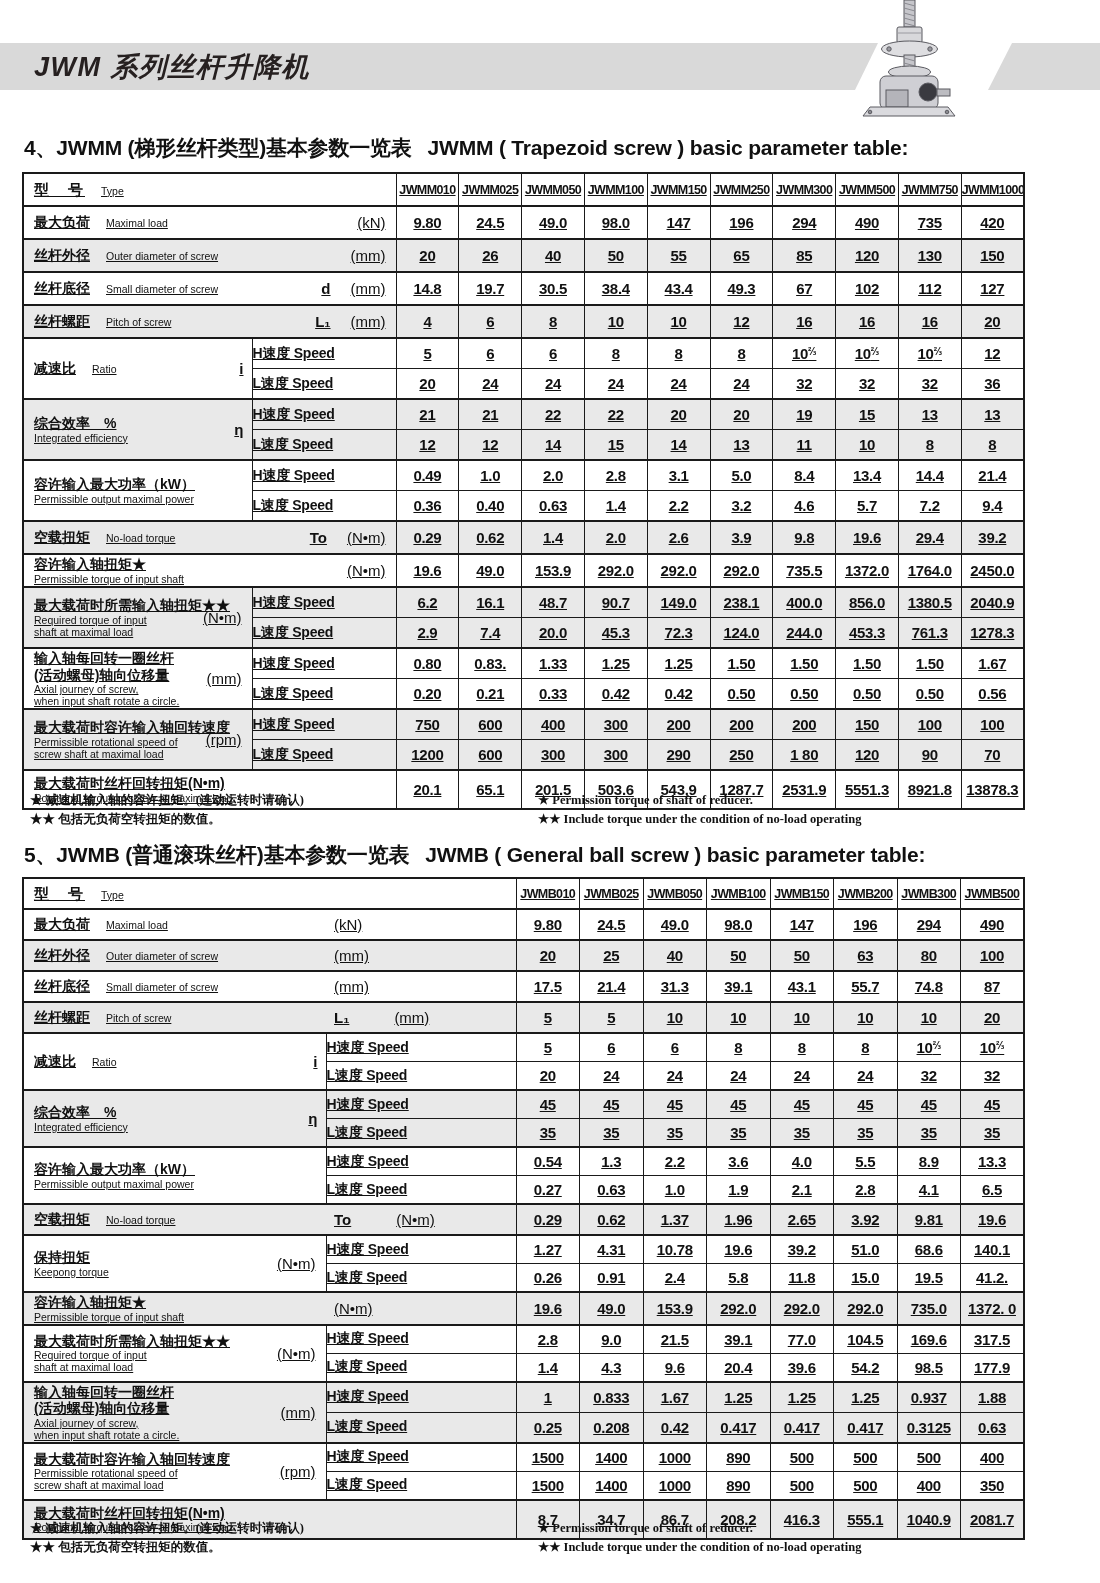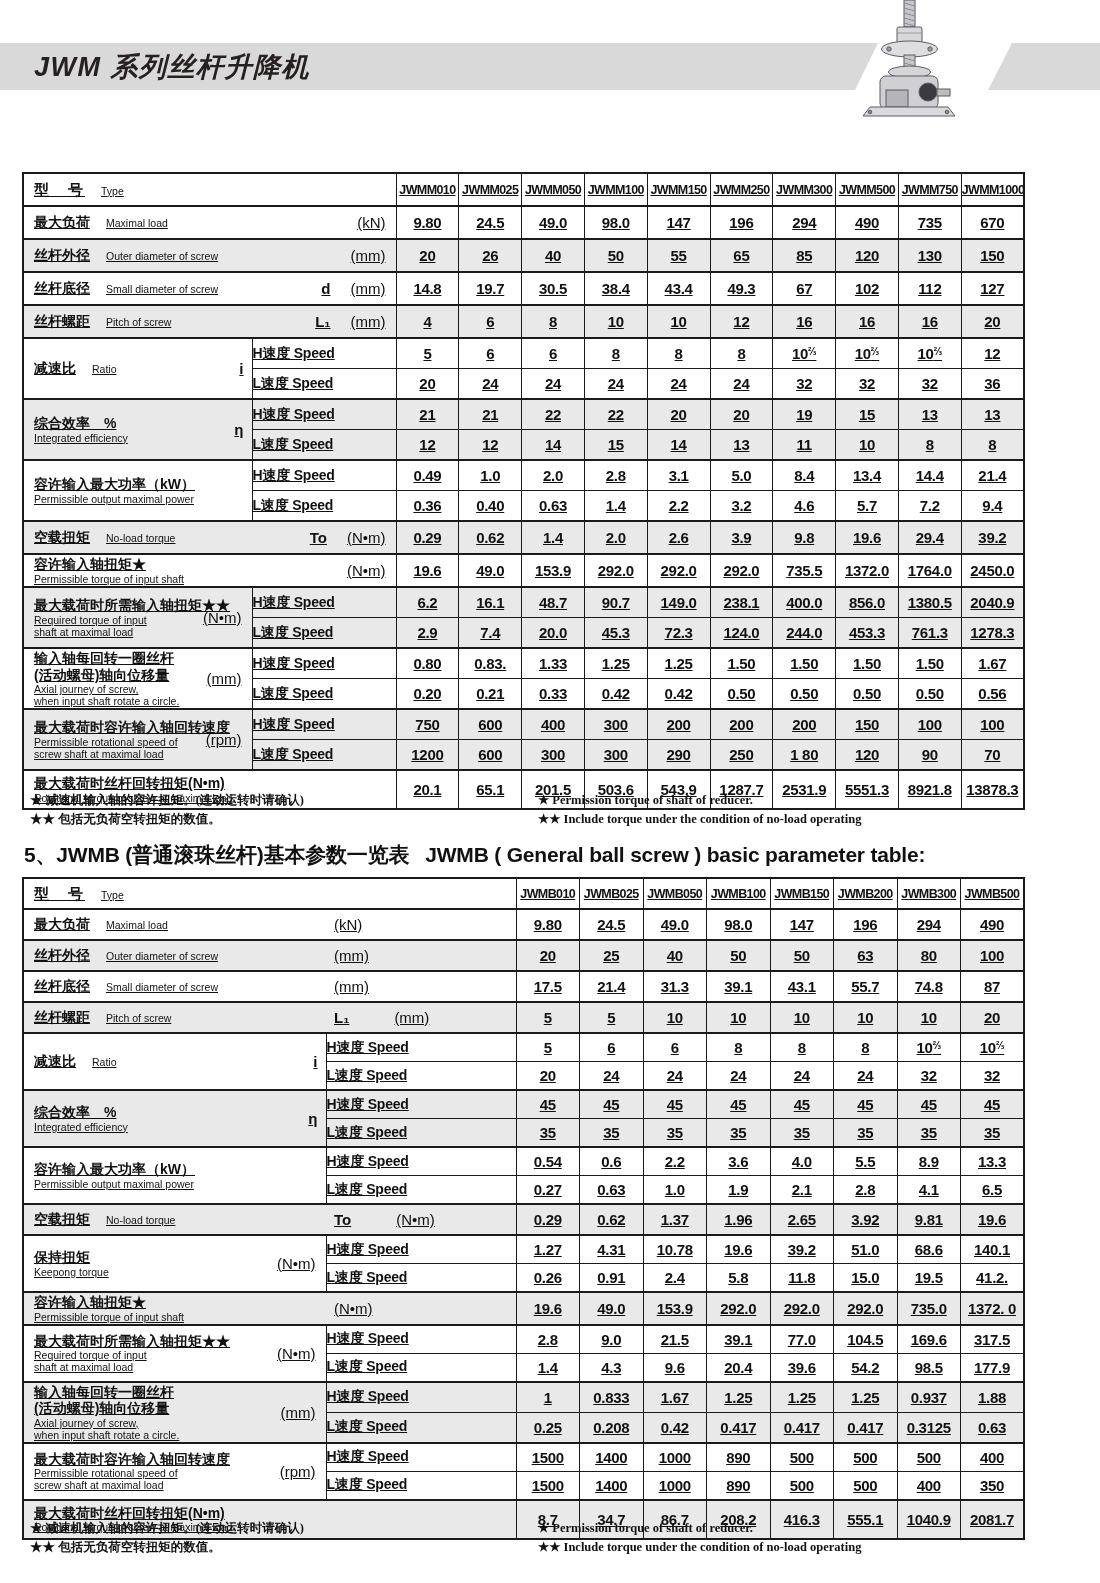--- a/index.html
+++ b/index.html
@@ -92,20 +92,24 @@
       <rect x="24" y="76" width="58" height="33" rx="6" fill="#cfcfd4"></rect>
       <circle cx="72" cy="92" r="9" fill="#3a3a40"></circle>
       <rect x="81" y="89" width="13" height="7" fill="#bcbcc1"></rect>
       <rect x="30" y="90" width="22" height="17" fill="#b4b4ba"></rect>
       <path d="M14 107 L92 107 L99 116 L7 116 Z" fill="#dadade"></path>
       <circle cx="14" cy="112" r="1.8" fill="#8a8a90"></circle>
       <circle cx="91" cy="112" r="1.8" fill="#8a8a90"></circle>
     </g>
   </svg>
 
+  <div class="sec-title" id="sec4">
+    <span class="cn-part">4、JWMM (梯形丝杆类型)基本参数一览表</span>
+    <span class="en-part">JWMM ( Trapezoid screw ) basic parameter table:</span>
+  </div>
 
   <div class="twrap1">
       <table class="ptable t-jwmm">
         <colgroup>
           <col style="width: 229px;">
           <col style="width: 144px;">
           <col>
           <col>
           <col>
           <col>
@@ -153,21 +157,21 @@
             </td>
             <td class="val">9.80</td>
             <td class="val">24.5</td>
             <td class="val">49.0</td>
             <td class="val">98.0</td>
             <td class="val">147</td>
             <td class="val">196</td>
             <td class="val">294</td>
             <td class="val">490</td>
             <td class="val">735</td>
-            <td class="val">670</td>
+            <td class="val">420</td>
           </tr>
           <tr class="g shade">
             <td class="lbl" colspan="2">
               <div class="lblf">
                 <div class="txt">
                   <div class="line">
                     <span class="zh">丝杆外径</span>
                     <span class="en eni">Outer diameter of screw</span>
                   </div>
                 </div>
@@ -721,21 +725,21 @@
             <td class="lbl" rowspan="2">
               <div class="lblf">
                 <div class="txt">
                   <div class="zh">容许输入最大功率（kW）</div>
                   <div class="en">Permissible output maximal power</div>
                 </div>
               </div>
             </td>
             <td class="spd">H速度 Speed</td>
             <td class="val">0.54</td>
-            <td class="val">0.6</td>
+            <td class="val">1.3</td>
             <td class="val">2.2</td>
             <td class="val">3.6</td>
             <td class="val">4.0</td>
             <td class="val">5.5</td>
             <td class="val">8.9</td>
             <td class="val">13.3</td>
           </tr>
           <tr class="sub">
             <td class="spd">L速度 Speed</td>
             <td class="val">0.27</td>

